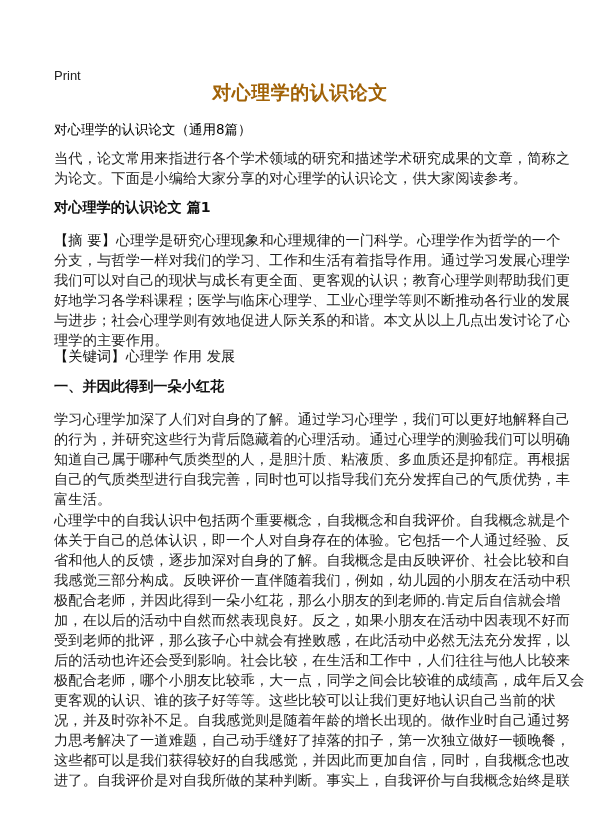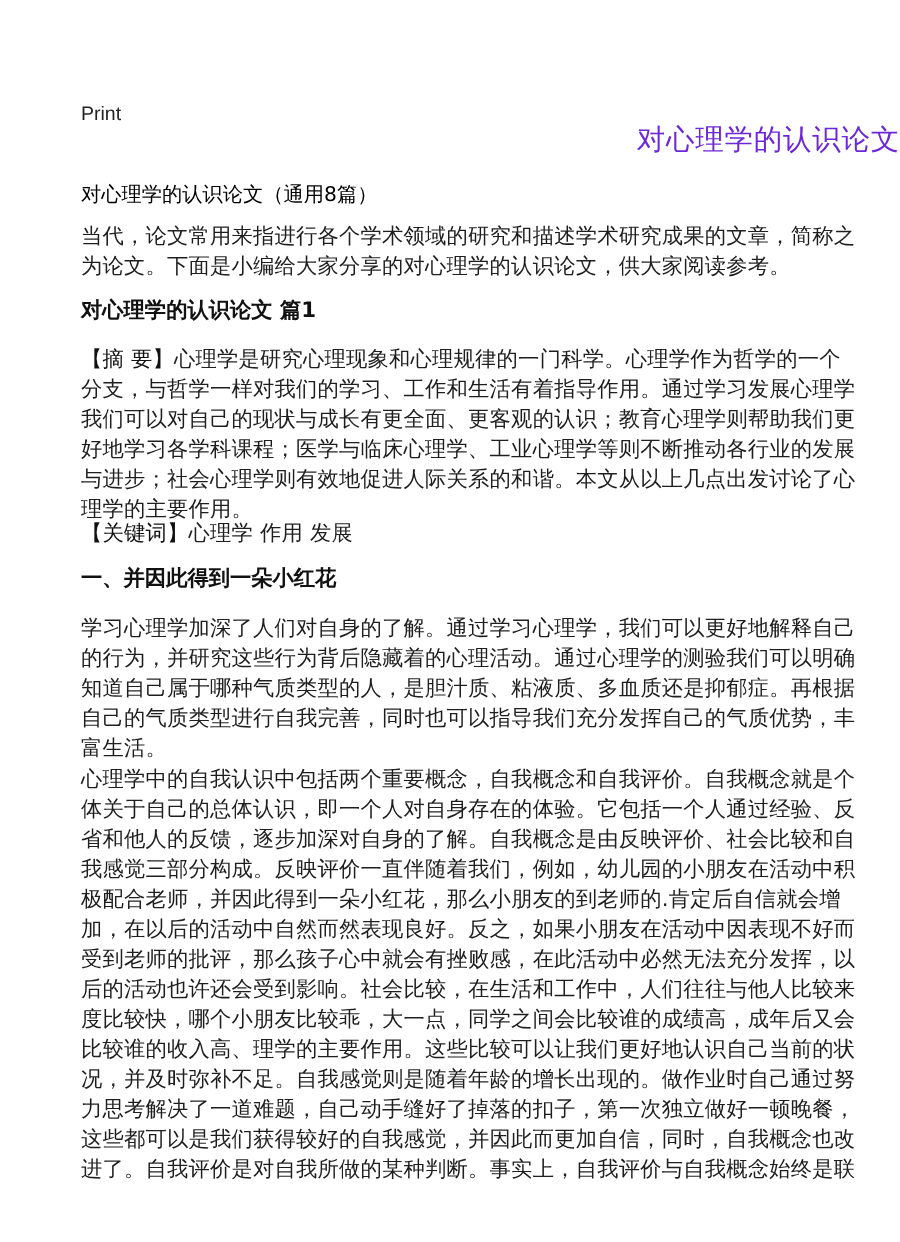--- a/index.html
+++ b/index.html
@@ -29,24 +29,24 @@
       font-family: Liberation Sans, sans-serif;
       font-size: 13px;
       color: #222;
       margin-top: 20px;
     }
     .doc-title {
       position: absolute;
       left: 0;
       width: 600px;
       top: 80px;
-      text-align: right;
+      text-align: center;
       font-size: 19px;
-      font-weight: normal;
-      color: #6d28d9;
+      font-weight: bold;
+      color: #a16207;
       letter-spacing: 0.5px;
       margin: 0;
     }
     .subtitle {
       position: absolute;
       left: 54px;
       top: 121px;
       font-size: 13.5px;
       color: #000000;
     }
@@ -119,21 +119,21 @@
 
   <div class="block" style="top:510px;">
     <span class="line">心理学中的自我认识中包括两个重要概念，自我概念和自我评价。自我概念就是个</span>
     <span class="line">体关于自己的总体认识，即一个人对自身存在的体验。它包括一个人通过经验、反</span>
     <span class="line">省和他人的反馈，逐步加深对自身的了解。自我概念是由反映评价、社会比较和自</span>
     <span class="line">我感觉三部分构成。反映评价一直伴随着我们，例如，幼儿园的小朋友在活动中积</span>
     <span class="line">极配合老师，并因此得到一朵小红花，那么小朋友的到老师的.肯定后自信就会增</span>
     <span class="line">加，在以后的活动中自然而然表现良好。反之，如果小朋友在活动中因表现不好而</span>
     <span class="line">受到老师的批评，那么孩子心中就会有挫败感，在此活动中必然无法充分发挥，以</span>
     <span class="line">后的活动也许还会受到影响。社会比较，在生活和工作中，人们往往与他人比较来</span>
-    <span class="line">度比较快，哪个小朋友比较乖，大一点，同学之间会比较谁的成绩高，成年后又会</span>
-    <span class="line">比较谁的收入高、理学的主要作用。这些比较可以让我们更好地认识自己当前的状</span>
+    <span class="line">极配合老师，哪个小朋友比较乖，大一点，同学之间会比较谁的成绩高，成年后又会</span>
+    <span class="line">更客观的认识、谁的孩子好等等。这些比较可以让我们更好地认识自己当前的状</span>
     <span class="line">况，并及时弥补不足。自我感觉则是随着年龄的增长出现的。做作业时自己通过努</span>
     <span class="line">力思考解决了一道难题，自己动手缝好了掉落的扣子，第一次独立做好一顿晚餐，</span>
     <span class="line">这些都可以是我们获得较好的自我感觉，并因此而更加自信，同时，自我概念也改</span>
     <span class="line">进了。自我评价是对自我所做的某种判断。事实上，自我评价与自我概念始终是联</span>
   </div>
 
 </div>
 
 </body></html>

